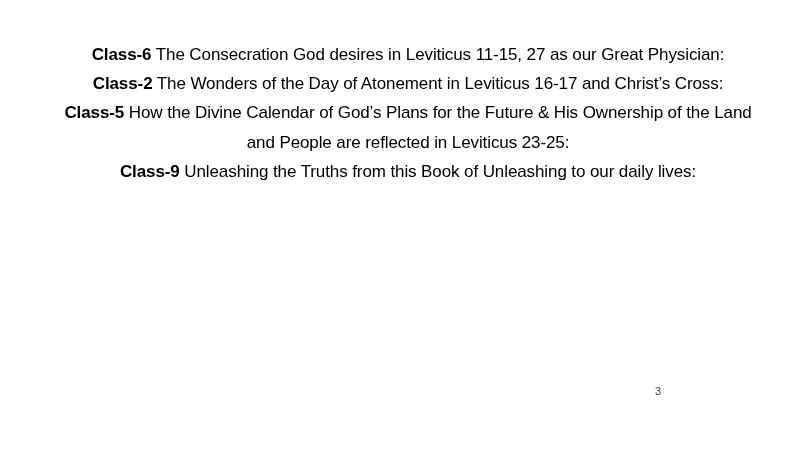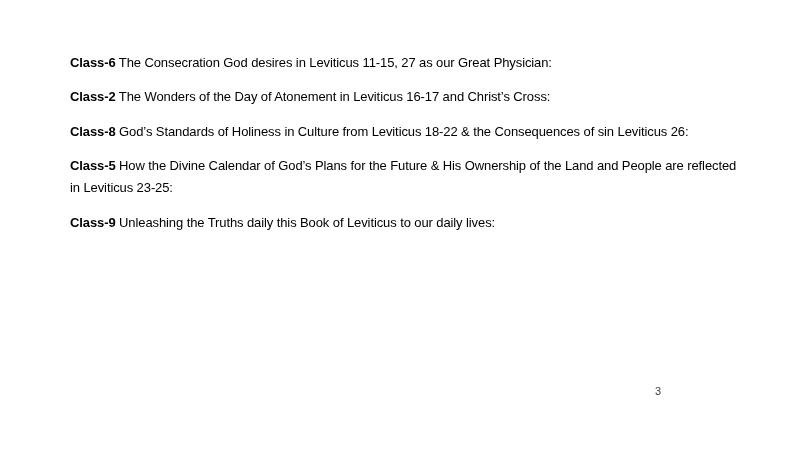--- a/index.html
+++ b/index.html
@@ -20,24 +20,24 @@
     height: 450px;
     box-sizing: border-box;
   }
   .content-block {
     position: absolute;
     left: 58px;
     top: 40px;
     width: 700px;
   }
   .para {
-    font-size: 13px;
+    font-size: 17px;
     line-height: 1.72;
-    margin: 12px;
-    text-align: left;
+    margin: 0;
+    text-align: center;
     letter-spacing: -0.1px;
   }
   .para .lead {
     font-weight: bold;
   }
   .page-number {
     position: absolute;
     left: 655px;
     top: 385px;
     font-size: 11px;
@@ -52,29 +52,26 @@
   <div class="content-block">
 
     <p class="para">
       <span class="lead">Class-6</span><span> The Consecration God desires in Leviticus 11-15, 27 as our Great Physician:</span>
     </p>
 
     <p class="para">
       <span class="lead">Class-2</span><span> The Wonders of the Day of Atonement in Leviticus 16-17 and Christ’s Cross:</span>
     </p>
 
-    <p class="para">
-      <span class="lead">Class-8</span><span> God’s Standards of Holiness in Culture from Leviticus 18-22 &amp; the Consequences of sin Leviticus 26:</span>
-    </p>
 
     <p class="para">
       <span class="lead">Class-5</span><span> How the Divine Calendar of God’s Plans for the Future &amp; His Ownership of the Land and People are reflected in Leviticus 23-25:</span>
     </p>
 
     <p class="para">
-      <span class="lead">Class-9</span><span> Unleashing the Truths daily this Book of Leviticus to our daily lives:</span>
+      <span class="lead">Class-9</span><span> Unleashing the Truths from this Book of Unleashing to our daily lives:</span>
     </p>
 
   </div>
 
   <div class="page-number">3</div>
 
 </div>
 
 </body></html>

